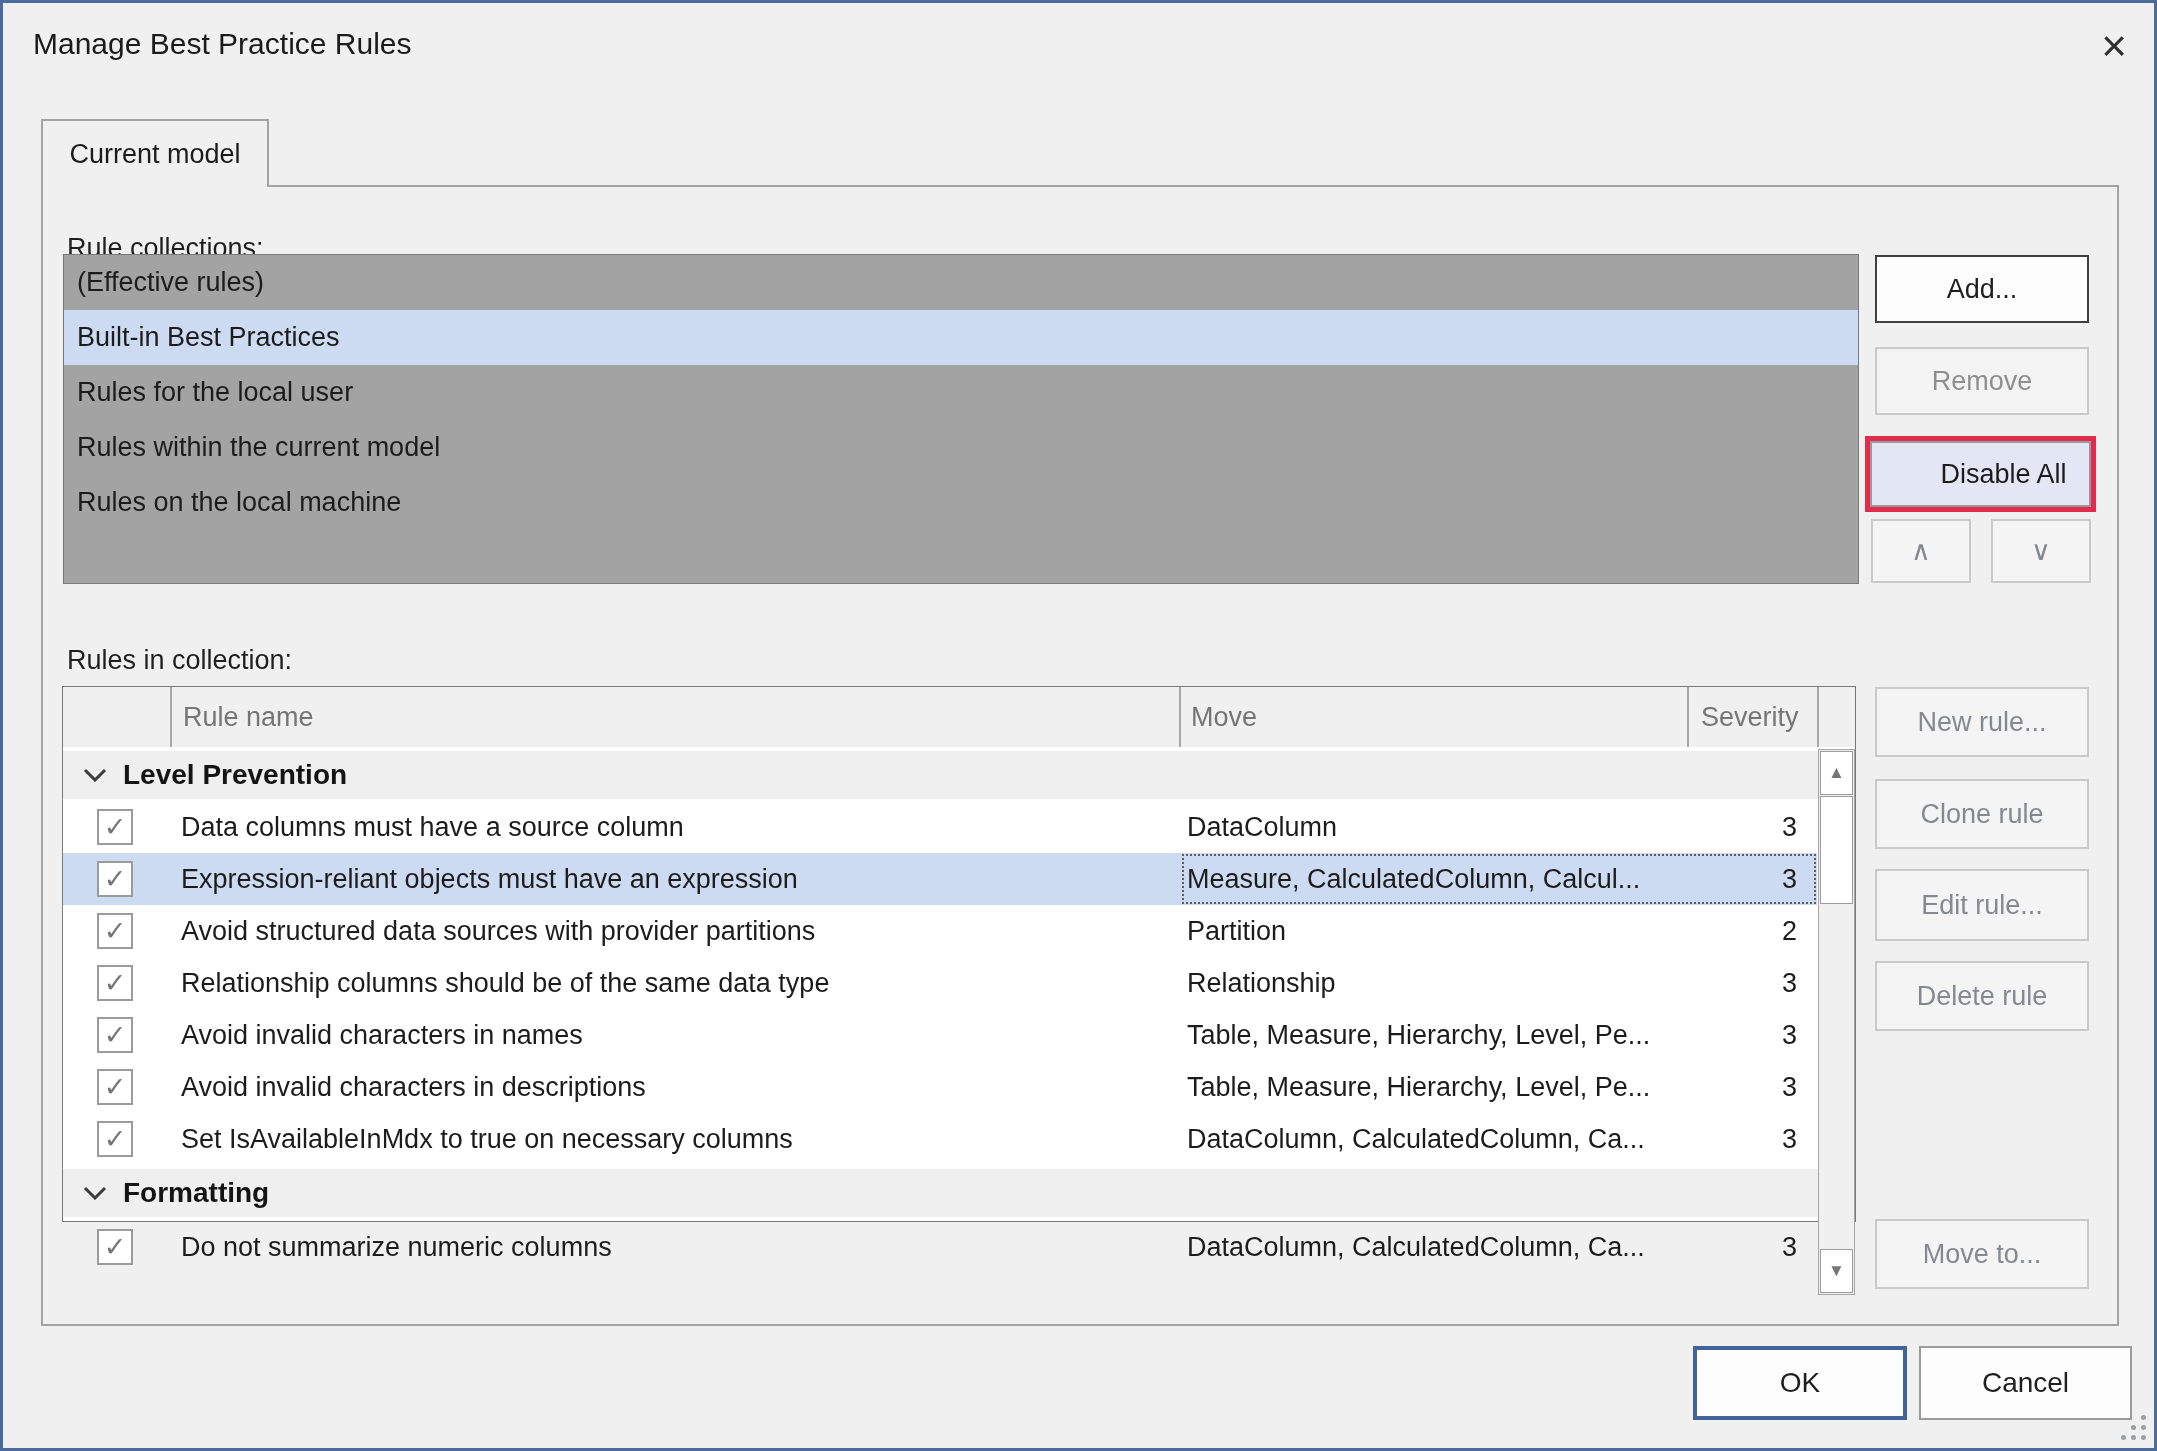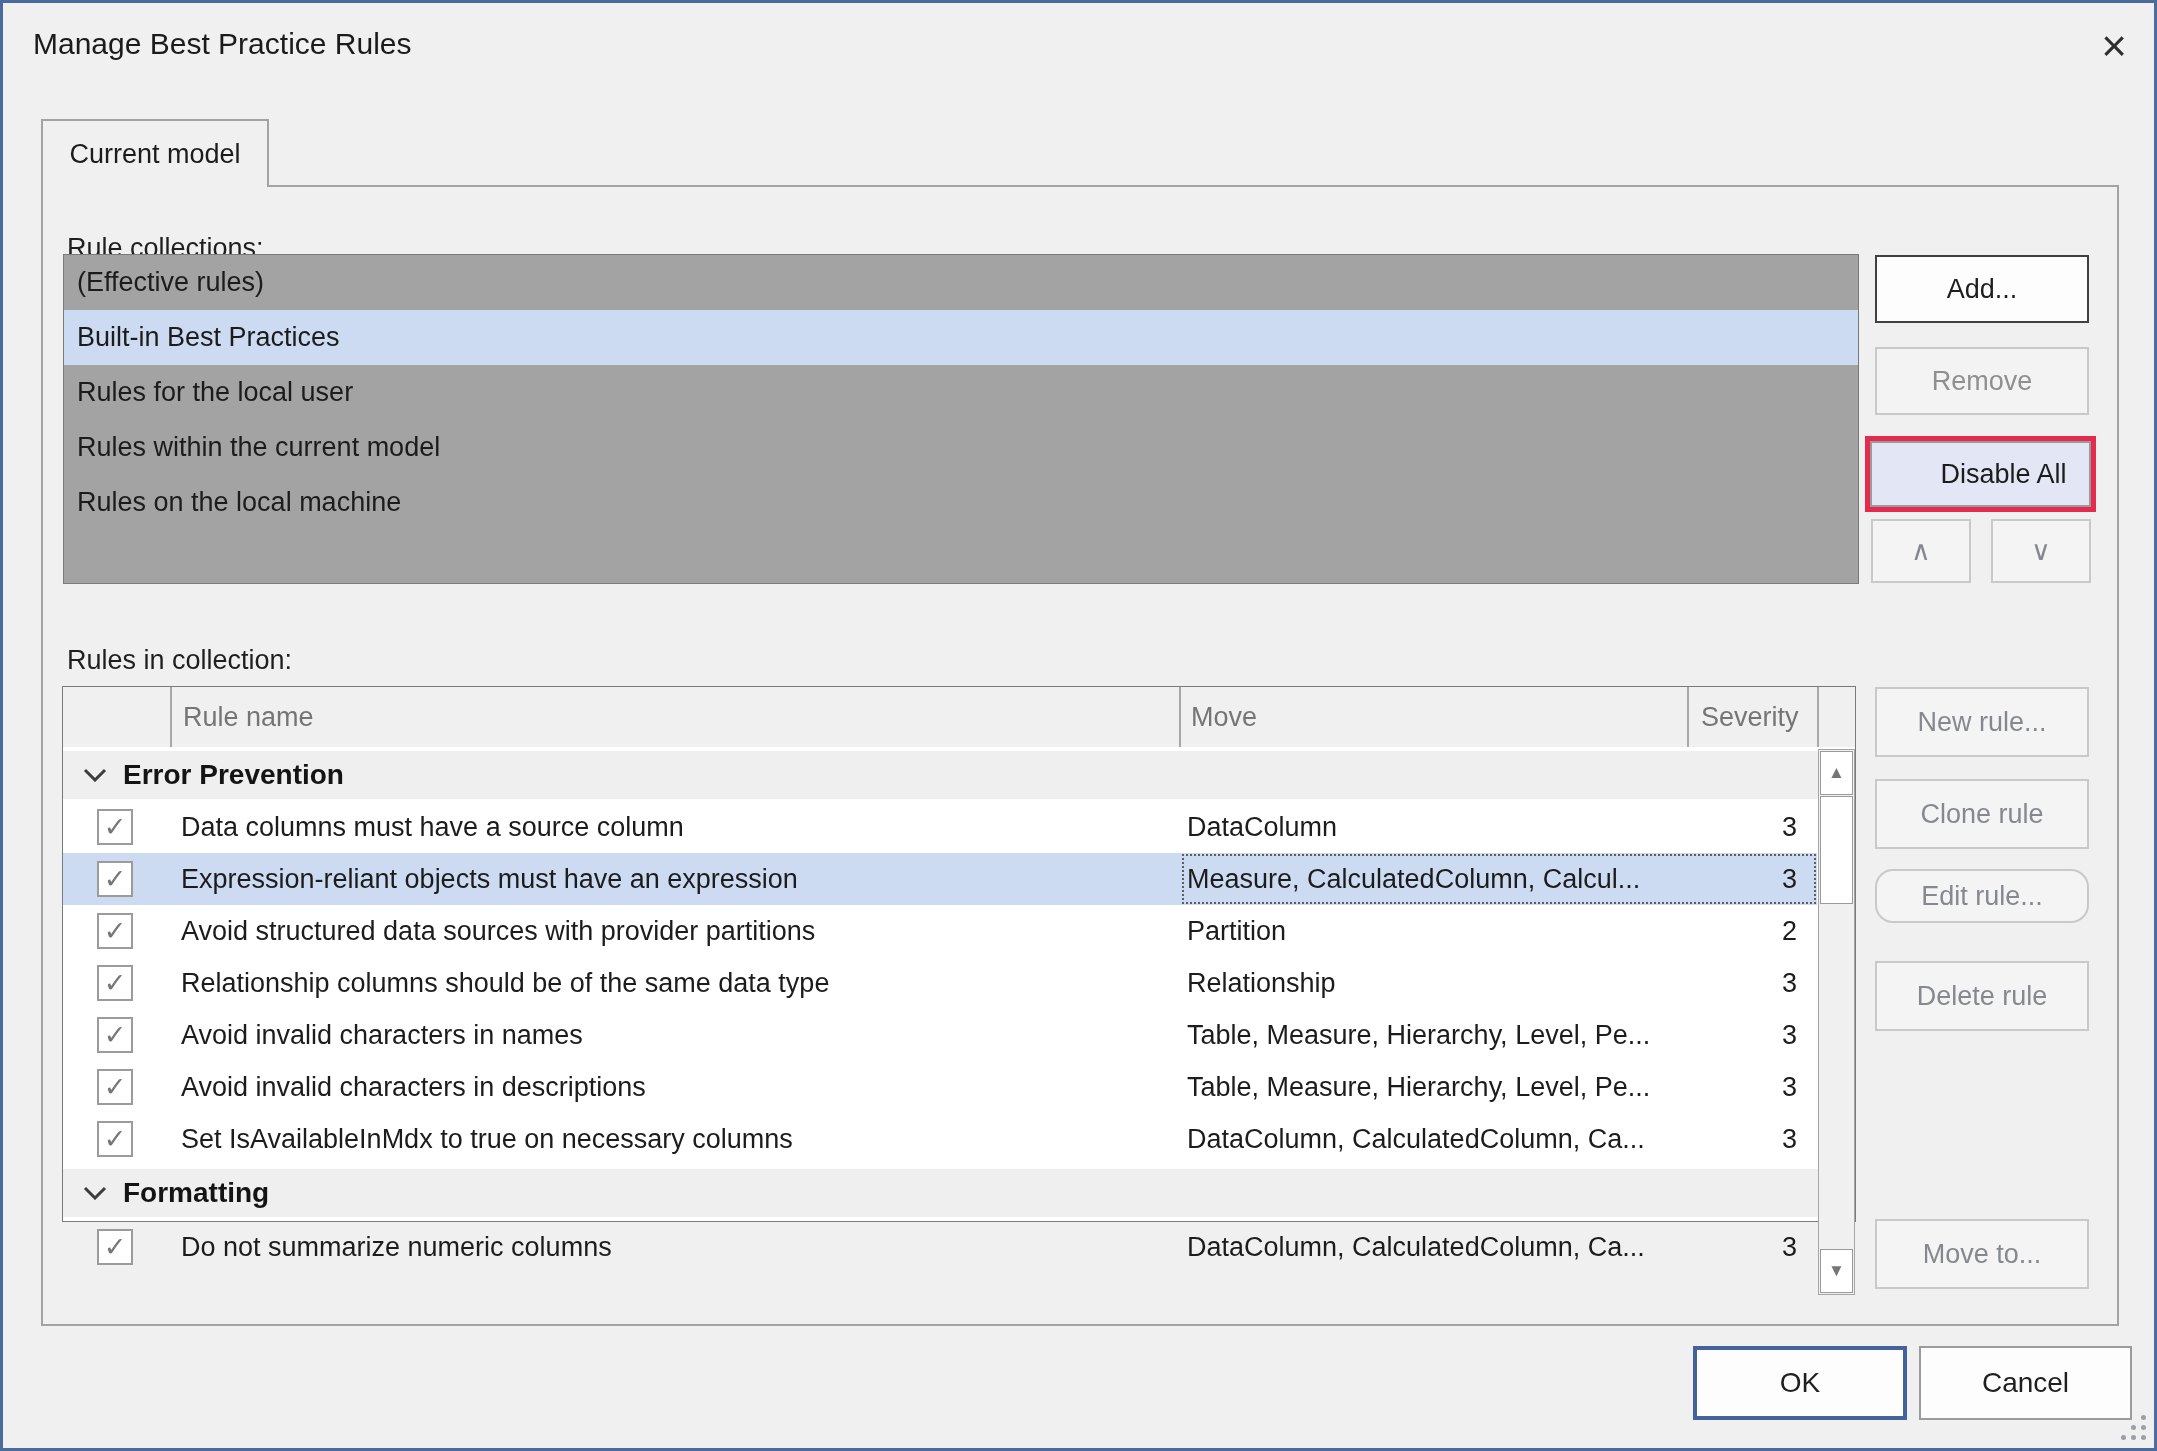--- a/index.html
+++ b/index.html
@@ -106,21 +106,21 @@
       <div class="vsep" style="left:1754px;"></div>
       <div class="htxt" style="left:120px;">Rule name</div>
       <div class="htxt" style="left:1128px;">Move</div>
       <div class="htxt" style="left:1638px;">Severity</div>
     </div>
 
     <div class="grp" style="top:60px; height:56px;">
       <svg class="chev" width="24" height="14" viewBox="0 0 24 14">
           <polyline points="2,2 12,12 22,2" fill="none" stroke="#3c3c3c" stroke-width="3"></polyline>
         </svg>
-      <span class="gname">Error Prevention</span>
+      <span class="gname">Level Prevention</span>
     </div>
 
     <div class="trow" style="top:114px;">
       <span class="cb">✓</span>
       <span class="cname">Data columns must have a source column</span>
       <span class="cscope">DataColumn</span>
       <span class="csev">3</span>
     </div>
 
     <div class="trow selected" style="top:166px;">
@@ -182,21 +182,21 @@
 
     <div class="sbar">
       <div class="sbtn" style="top:1px;">▲</div>
       <div class="sthumb"></div>
       <div class="sbtn" style="bottom:1px;">▼</div>
     </div>
   </div>
 
   <div class="btn soft z2" style="left:1872px; top:684px;  width:214px; height:70px;">New rule...</div>
   <div class="btn soft z2" style="left:1872px; top:776px;  width:214px; height:70px;">Clone rule</div>
-  <div class="btn soft z2" style="left:1872px; top:866px;  width:214px; height:54px;border-radius:18px;">Edit rule...</div>
+  <div class="btn soft z2" style="left:1872px; top:866px;  width:214px; height:72px;">Edit rule...</div>
   <div class="btn soft z2" style="left:1872px; top:958px;  width:214px; height:70px;">Delete rule</div>
   <div class="btn ok">OK</div>
 
   <div class="btn soft z2" style="left:1872px; top:1216px; width:214px; height:70px;">Move to...</div>
   <div class="btn cancel">Cancel</div>
 
   <div class="abs grip"></div>
 </div>
 
 </body></html>

